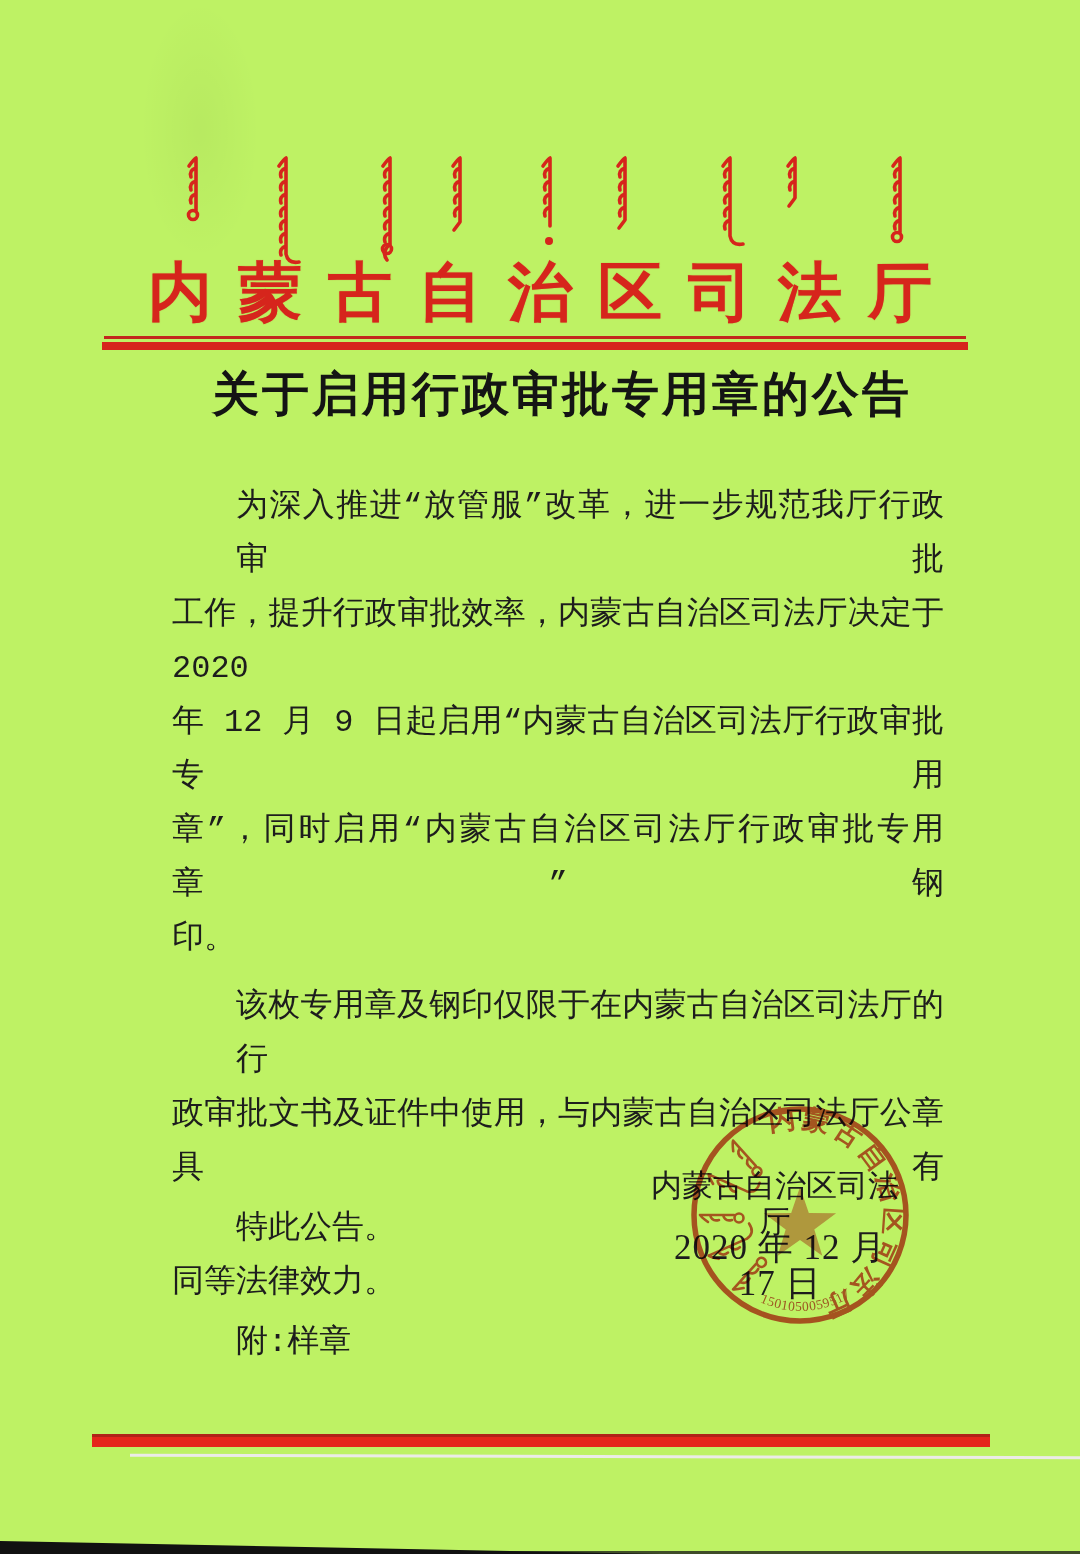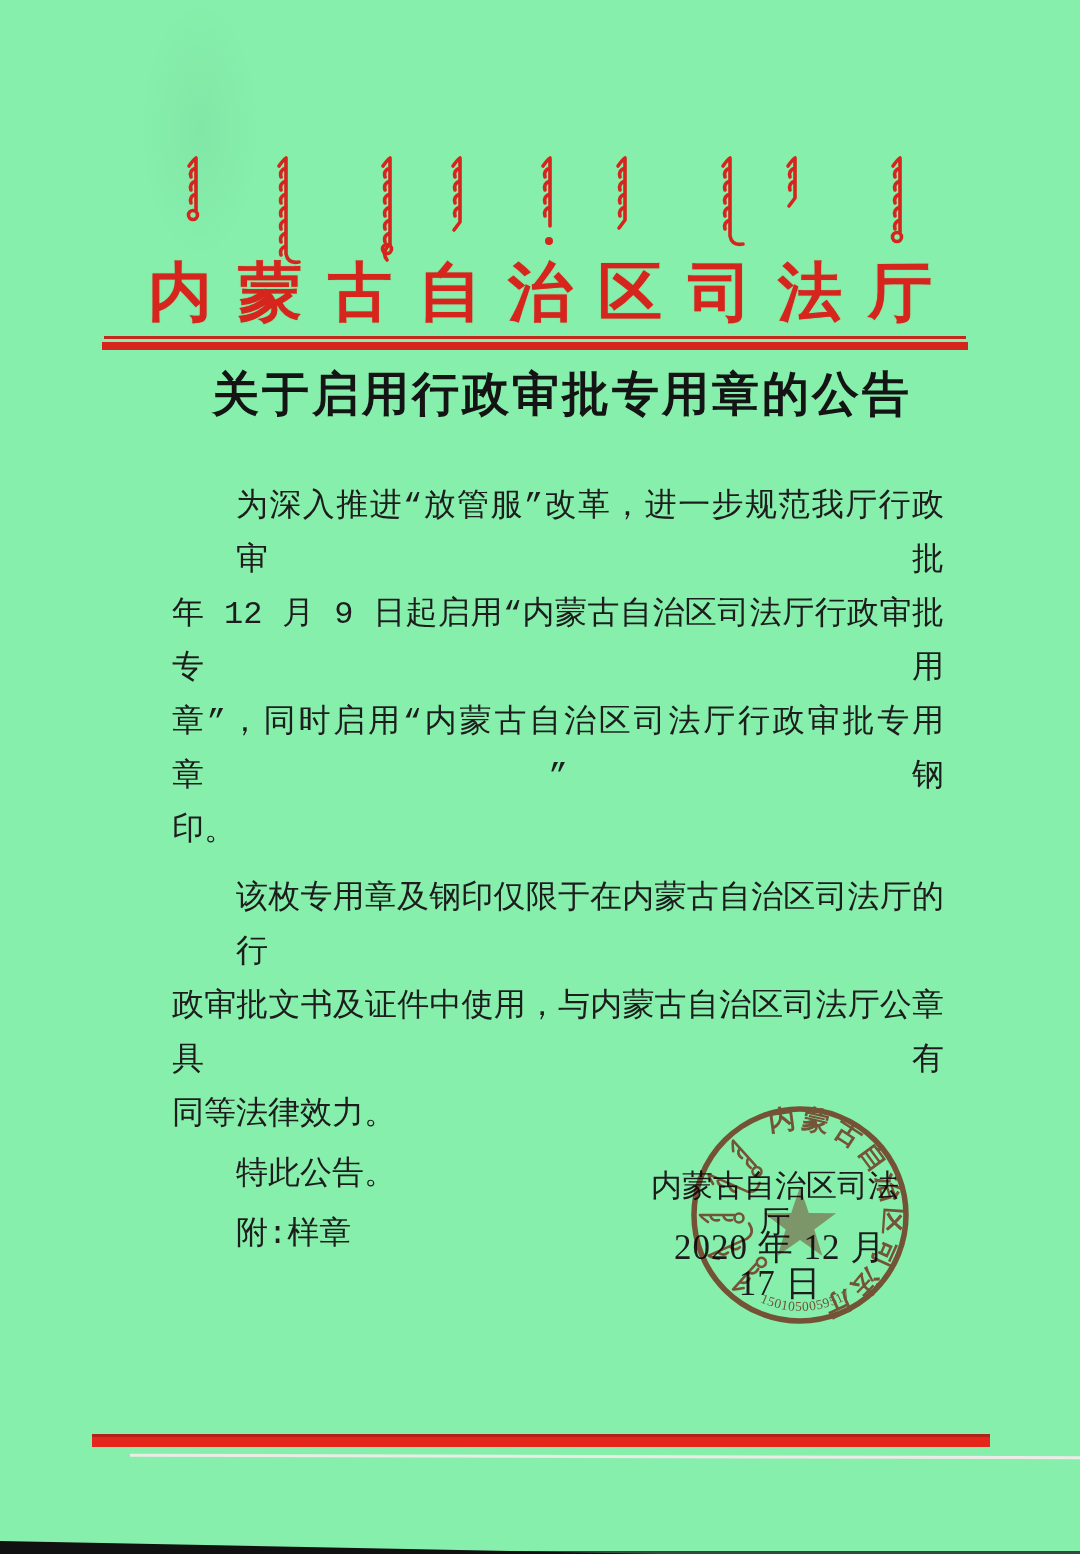--- a/index.html
+++ b/index.html
@@ -1,18 +1,18 @@
 <!DOCTYPE html>
 <html><head>
 <meta charset="utf-8">
 <style>
   html,body{margin:0;padding:0;background:#e9e7e3;}
   .page{
     position:relative;width:1080px;height:1554px;margin:0 auto;
-    background:#86efac;overflow:hidden;
+    background:#bef264;overflow:hidden;
     font-family:"Liberation Serif","DejaVu Serif",serif;
   }
   .page::before{
     content:"";position:absolute;left:140px;top:0;width:120px;height:260px;
     background:radial-gradient(closest-side,rgba(0,0,0,0.035),rgba(0,0,0,0));
     pointer-events:none;
   }
   
   .mongolian-row{position:absolute;left:0;top:150px;width:1080px;height:130px;}
   .agency-name{
@@ -87,27 +87,28 @@
     </svg>
 
   <div class="agency-name">内蒙古自治区司法厅</div>
   <div class="rule-thin"></div>
   <div class="rule-thick"></div>
 
   <div class="doc-title">关于启用行政审批专用章的公告</div>
 
   <div class="body-block">
     <div class="line j ind">为深入推进“放管服”改革，进一步规范我厅行政审批</div>
+    <div class="line j">工作，提升行政审批效率，内蒙古自治区司法厅决定于 2020</div>
     <div class="line j">年 12 月 9 日起启用“内蒙古自治区司法厅行政审批专用</div>
     <div class="line j">章”，同时启用“内蒙古自治区司法厅行政审批专用章”钢</div>
     <div class="line">印。</div>
     <div class="line j ind p2">该枚专用章及钢印仅限于在内蒙古自治区司法厅的行</div>
     <div class="line j">政审批文书及证件中使用，与内蒙古自治区司法厅公章具有</div>
+    <div class="line ind sp">特此公告。</div>
     <div class="line">同等法律效力。</div>
-    <div class="line ind sp">特此公告。</div>
     <div class="line ind sp">附:样章</div>
   </div>
 
   <div class="sig-agency">内蒙古自治区司法厅</div>
   <div class="sig-date">2020 年 12 月 17 日</div>
 
   <svg class="seal" width="260" height="260" viewBox="0 0 260 260" aria-hidden="true">
     <defs>
       <path id="ringTextPath" d="M 100,47 A 88 88 0 1 1 153,215" fill="none"></path>
       <path id="serialPath" d="M 88,216 A 96 96 0 0 0 185,209" fill="none"></path>

